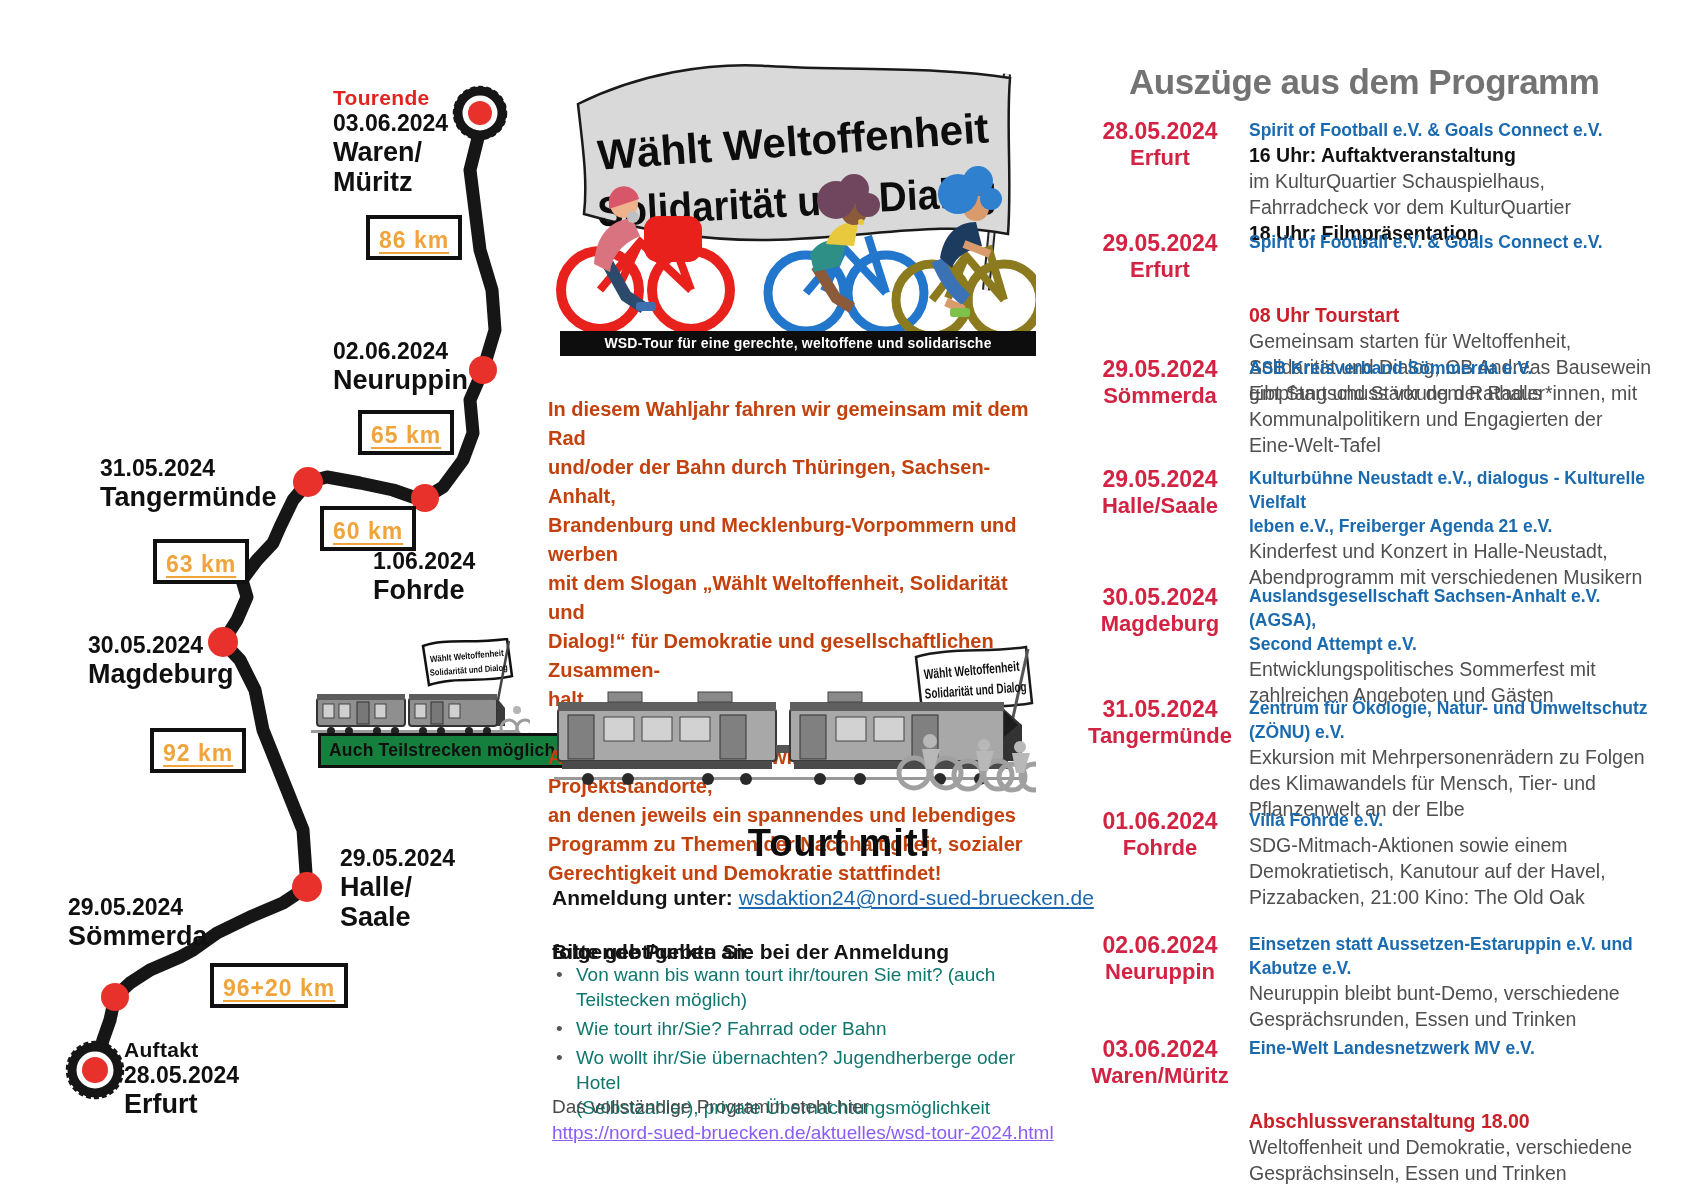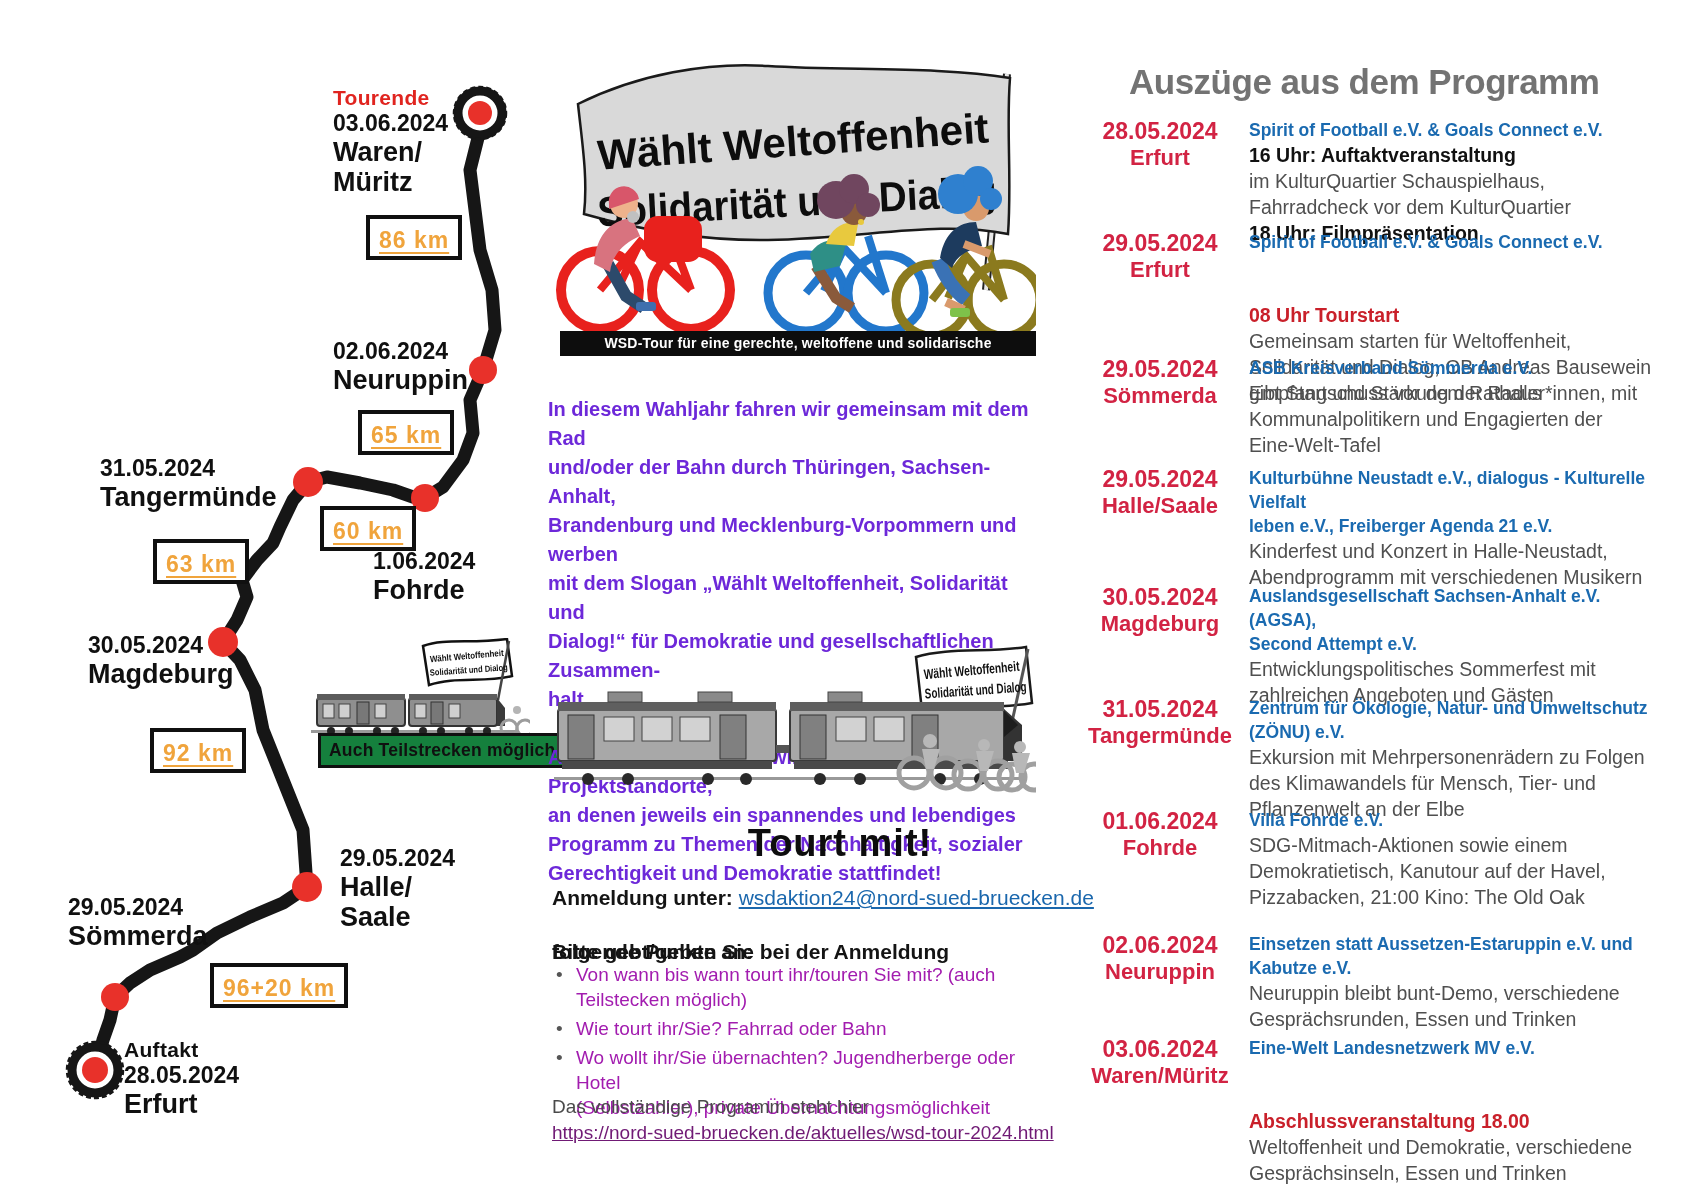--- a/index.html
+++ b/index.html
@@ -16,31 +16,31 @@
   .km-box{position:absolute;border:4px solid #101010;background:#fff;padding:8px 9px 2px;
           font-weight:bold;font-size:23px;color:#f0a43c;text-decoration:underline;
           text-underline-offset:4px;letter-spacing:1px;white-space:nowrap;}
   .note-box{position:absolute;border:3.5px solid #101010;background:#15803d;padding:4px 8px;
             font-weight:bold;font-size:17.5px;color:#101010;white-space:nowrap;letter-spacing:.2px;}
 
   
   .blackbar{position:absolute;left:560px;top:331px;width:476px;height:25px;background:#0d0d0d;
             color:#fff;font-weight:bold;font-size:14px;line-height:25px;text-align:center;letter-spacing:.2px;}
   .intro{position:absolute;left:548px;top:366px;width:486px;font-size:20px;line-height:29px;
-         font-weight:bold;color:#6d28d9;white-space:pre-line;}
+         font-weight:bold;color:#c2410c;white-space:pre-line;}
   .join-heading{position:absolute;left:640px;top:822px;width:400px;text-align:center;
                 font-size:38px;font-weight:bold;color:#0d0d0d;letter-spacing:1px;}
   .reg-line{position:absolute;left:552px;font-size:21px;font-weight:bold;color:#141414;}
   .email{color:#1a67ad;text-decoration:underline;font-weight:normal;cursor:pointer;}
   .bullets{position:absolute;left:556px;top:962px;width:486px;}
   .bullet-item{display:flex;margin:0 0 4px;}
   .bullet-dot{width:20px;color:#555;font-size:19px;line-height:25px;}
-  .bullet-text{flex:1;font-size:19px;line-height:25px;color:#a21caf;white-space:pre-line;}
+  .bullet-text{flex:1;font-size:19px;line-height:25px;color:#0f766e;white-space:pre-line;}
   .full-prog{position:absolute;left:552px;top:1096px;font-size:19px;color:#4a4a4a;}
-  .prog-url{position:absolute;left:552px;top:1122px;font-size:19px;color:#701a75;
+  .prog-url{position:absolute;left:552px;top:1122px;font-size:19px;color:#8b5cf6;
             text-decoration:underline;cursor:pointer;}
 
   
   .prog-title{position:absolute;left:1093px;top:62px;font-size:35px;font-weight:bold;
               color:#737373;letter-spacing:-.5px;margin-left:36px;}
   .prog-entry{position:absolute;left:1085px;width:578px;display:flex;}
   .pdate-col{width:150px;text-align:center;color:#d22343;font-weight:bold;flex:none;}
   .pdate{font-size:23px;line-height:27px;}
   .pplace{font-size:22px;line-height:26px;}
   .pdesc{flex:1;padding-left:14px;}

